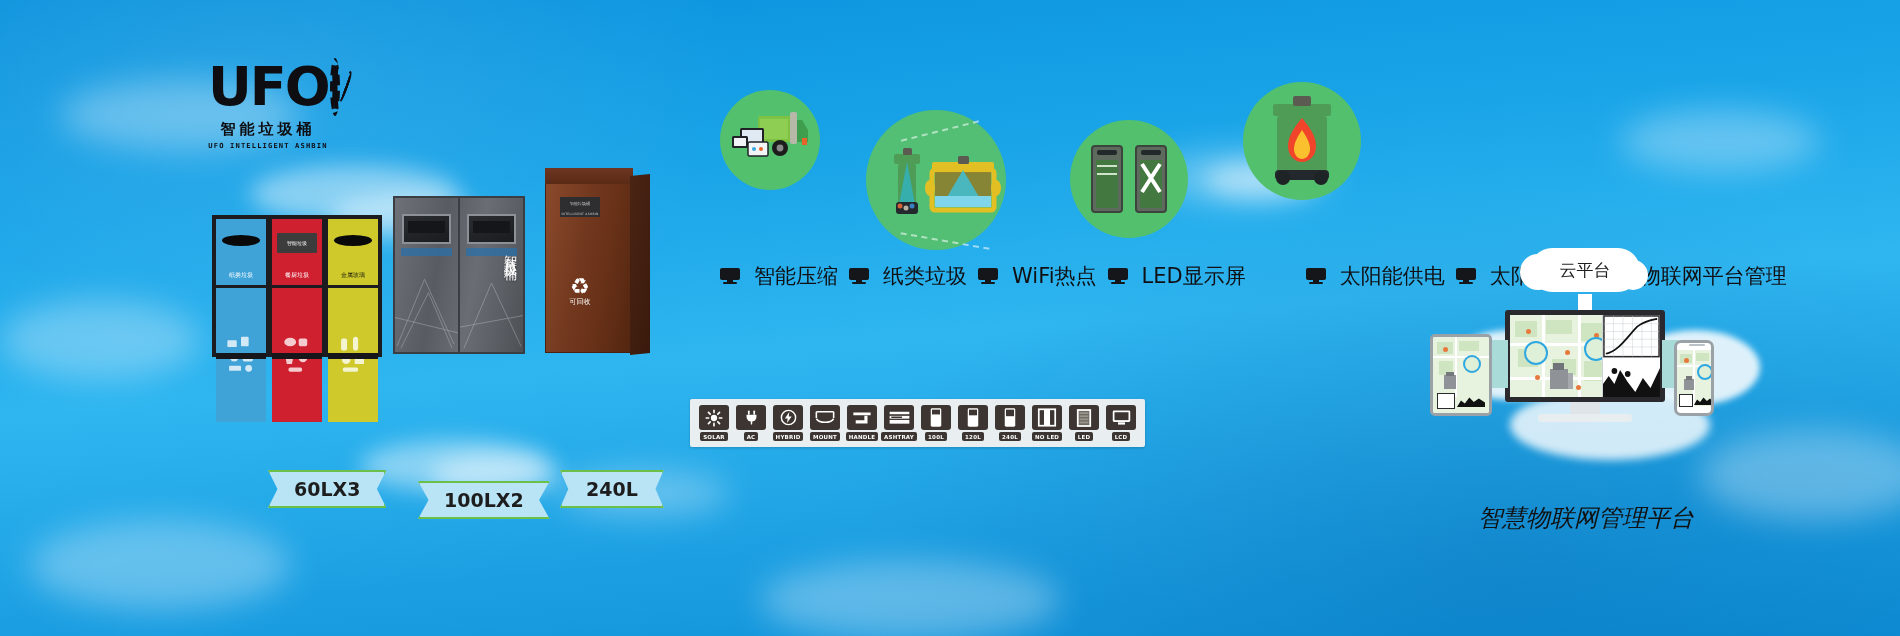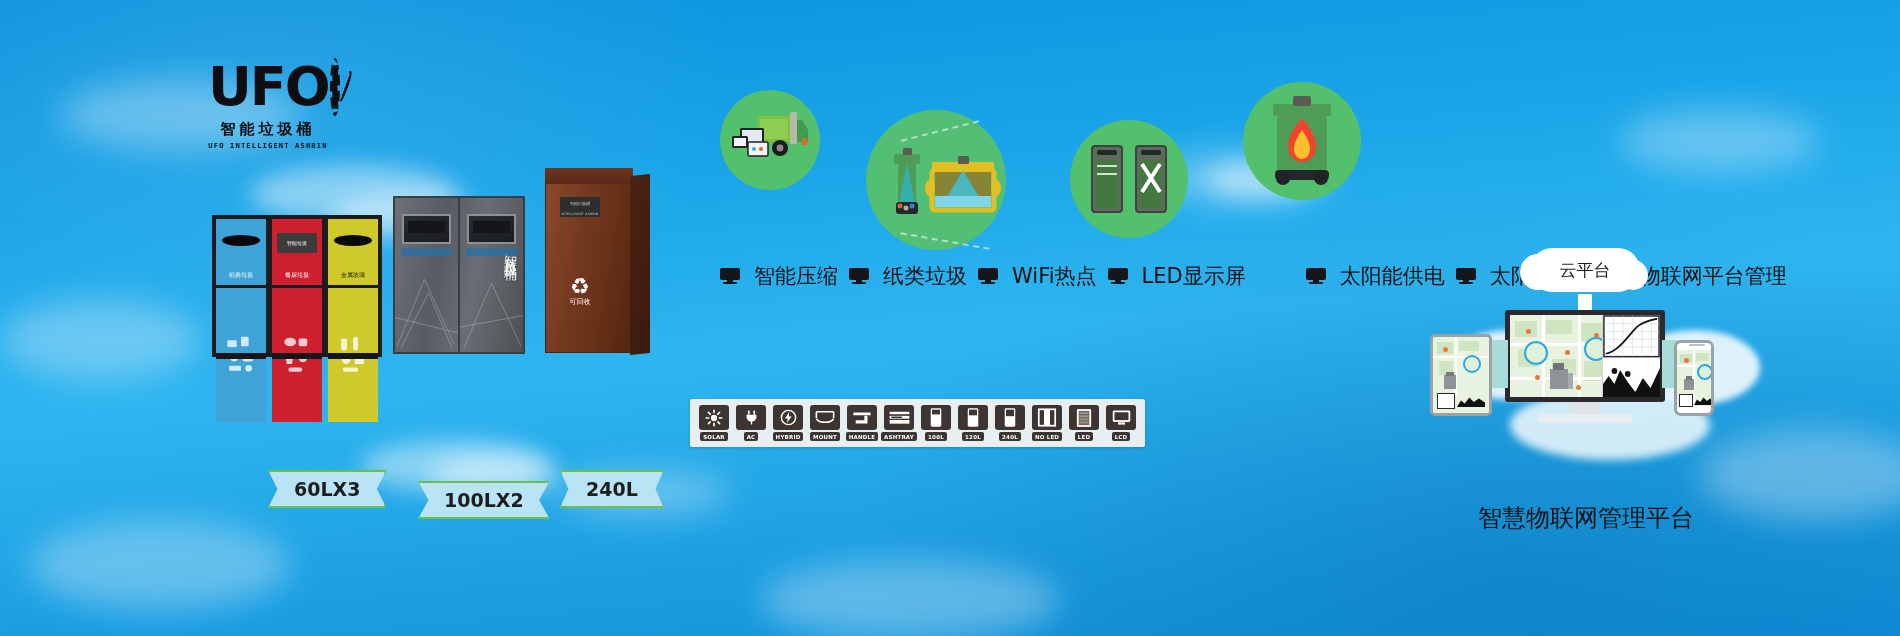--- a/index.html
+++ b/index.html
@@ -171,21 +171,21 @@
     position:absolute;left:0px;top:86px;width:62px;height:82px;background:#fff;border:3px solid #9aa2a8;
     border-radius:5px;box-sizing:border-box;overflow:hidden;
   }
   .phone{
     position:absolute;left:244px;top:92px;width:40px;height:76px;background:#fff;border:3px solid #9aa2a8;
     border-radius:7px;box-sizing:border-box;overflow:hidden;
   }
   .sidebar-tab{position:absolute;background:#a9dbd8;}
   #platcap{
     position:absolute;left:1421px;top:502px;width:330px;text-align:center;
-    font-size:24px;color:#111;font-family:"DejaVu Sans",sans-serif;
+    font-size:24px;color:#111;font-family:"DejaVu Sans",sans-serif;font-style:italic;
   }
   .minimap{position:absolute;inset:0;background:#e7f2df;}
   .mmroad{position:absolute;background:#fff;}
   .mmblock{position:absolute;background:#cfe5c1;}
   .pin{position:absolute;width:5px;height:5px;border-radius:50%;background:#e8793c;}
   .marker{position:absolute;border-radius:50%;background:#fff;border:2px solid #2fa7e0;}
   .chartbox{position:absolute;background:#fff;border:1px solid #2a2a2e;}
   .blackchart{position:absolute;background:#111;}
 </style>
 </head>

